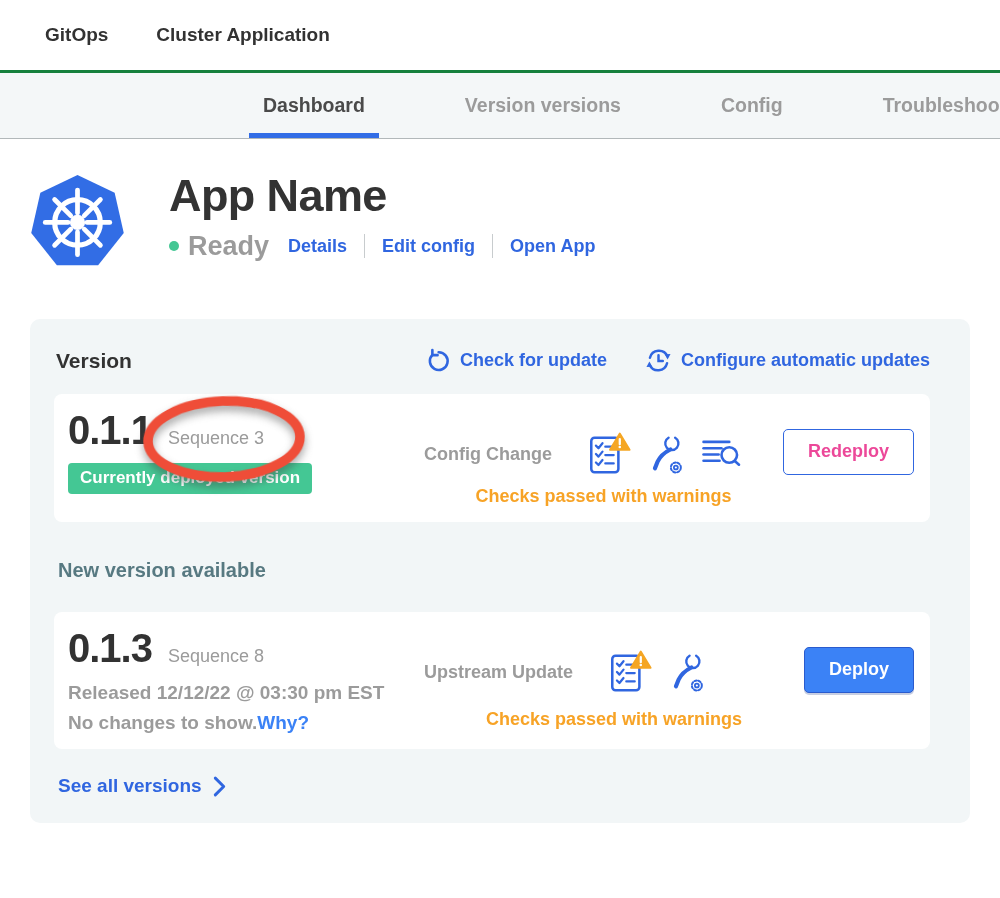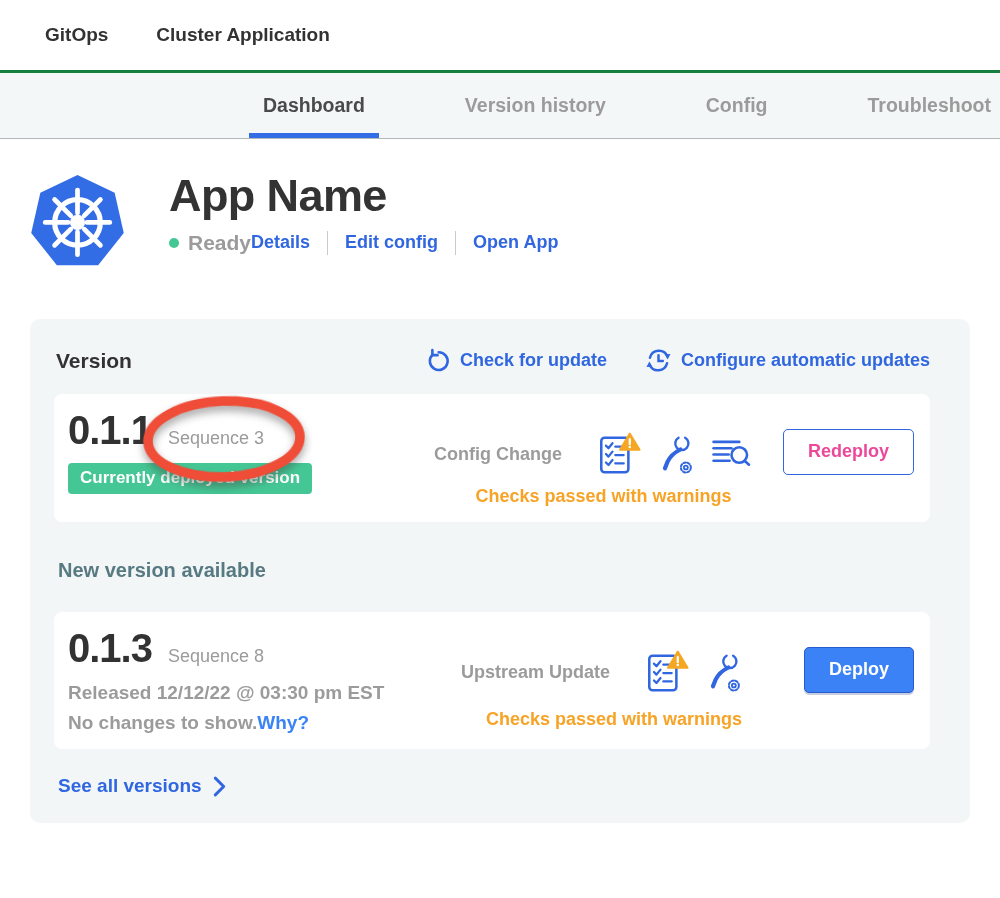--- a/index.html
+++ b/index.html
@@ -36,21 +36,21 @@
     content:""; position:absolute; left:0; right:0; bottom:0; height:5px; background:#326de6;
   }
 
   
   .app-header { display:flex; margin:30px 0 0 30px; }
   .k8s-logo { width:95px; height:103px; flex:none; }
   .app-header-text { margin-left:44px; padding-top:2px; }
   .app-title { font-size:45px; font-weight:700; color:#333; margin:0; line-height:1.1; letter-spacing:-0.6px; }
   .status-row { display:flex; align-items:center; margin-top:10px; }
   .status-dot { width:10px; height:10px; border-radius:50%; background:#44c794; margin-right:9px; }
-  .status-label { color:#9b9b9b; font-weight:600; font-size:21px; }
+  .status-label { color:#9b9b9b; font-weight:600; font-size:27px; margin-right:19px; }
   .hlink { color:#3066e0; font-weight:700; font-size:18px; cursor:pointer; text-decoration:none; }
   .hsep { width:1px; height:24px; background:#c8ccce; margin:0 17px; }
 
   
   .version-card {
     margin:47px 30px 0; background:#f2f6f7; border-radius:10px;
     padding:28px 40px 26px 24px;
   }
   .card-head { display:flex; align-items:center; padding-left:2px; }
   .card-title { font-size:21px; font-weight:700; color:#323232; flex:1; }
@@ -71,21 +71,21 @@
     filter:drop-shadow(0 5px 4px rgba(60,60,60,0.45));
     transform:rotate(-2deg); z-index:2;
   }
   .deployed-badge {
     display:inline-block; background:#44c794; color:#fff; font-size:17px; font-weight:700;
     padding:5px 12px 6px; border-radius:4px; margin-top:10px;
   }
   .meta-line { color:#9b9b9b; font-size:19px; font-weight:600; margin-top:11px; }
   .why-link { color:#3b82f6; font-weight:700; cursor:pointer; margin-left:0; }
 
-  .mid-col { grid-column:2; grid-row:1; display:flex; align-items:center; justify-content:center; margin-top:24px;gap:36px; }
+  .mid-col { grid-column:2; grid-row:1; display:flex; align-items:center; justify-content:flex-start; margin-top:24px;gap:36px; }
   .src-label { color:#9b9b9b; font-size:18px; font-weight:700; white-space:nowrap; }
   .icons { display:flex; align-items:center; gap:15px; margin-right:22px; }
   .btn-col { grid-column:3; grid-row:1; margin-top:22px; }
   .checks { grid-column:2; grid-row:2; text-align:center; color:#f7a326; font-weight:700; font-size:18px; margin-top:8px; }
 
   .btn {
     font-family:inherit; font-size:18px; font-weight:700; border-radius:5px;
     padding:11px 24px; cursor:pointer; line-height:1.2;
   }
   .btn-outline { background:#fff; border:1.5px solid #3066e0; color:#ec4899; }
@@ -102,21 +102,21 @@
 </head>
 <body>
 
 <div class="topnav">
   <div class="tab">GitOps</div>
   <div class="tab">Cluster Application</div>
 </div>
 
 <div class="subnav">
   <div class="tab active">Dashboard</div>
-  <div class="tab">Version history</div>
+  <div class="tab">Version versions</div>
   <div class="tab">Config</div>
   <div class="tab">Troubleshoot</div>
 </div>
 
 <div class="app-header">
   <svg class="k8s-logo" viewBox="0 0 100 100">
     <polygon points="50,2 10.9,20.8 1.3,63.2 28.3,97.1 71.7,97.1 98.7,63.2 89.1,20.8" fill="#326de5"></polygon>
     <g stroke="#fff" stroke-width="5" stroke-linecap="round">
       <line x1="60" y1="52" x2="84" y2="52"></line>
         <line x1="40" y1="52" x2="16" y2="52"></line>

